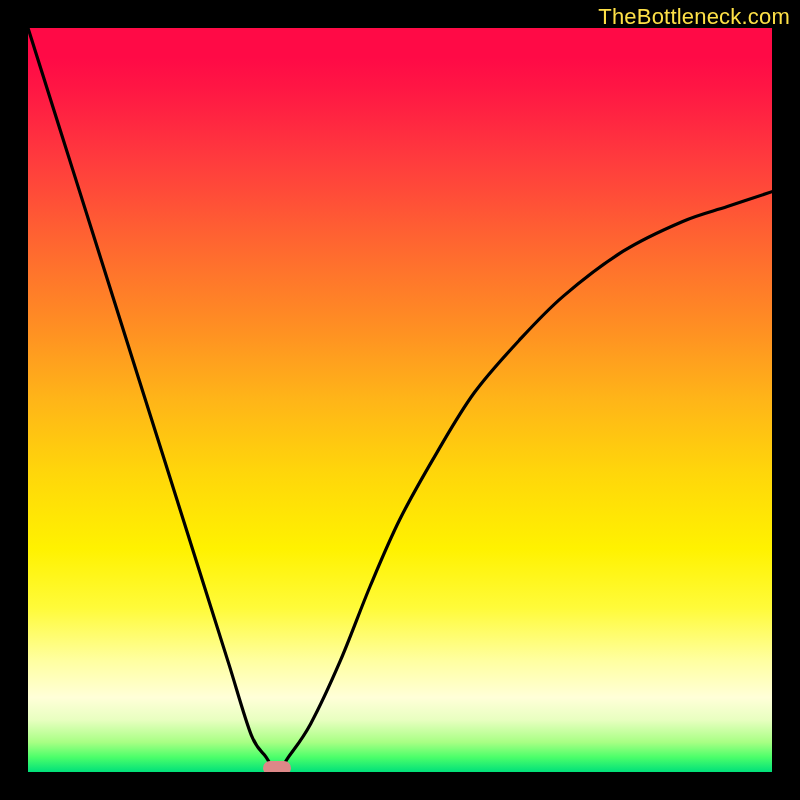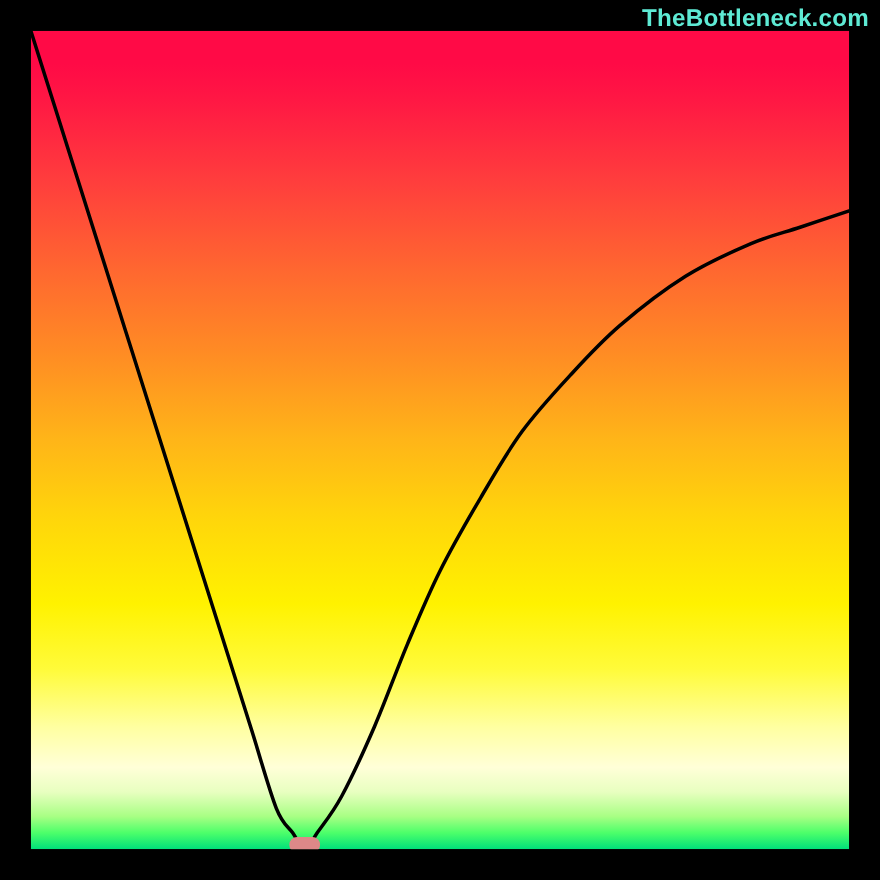--- a/index.html
+++ b/index.html
@@ -14,23 +14,23 @@
   .frame {
     position: relative;
     width: 800px;
     height: 800px;
     background: #000;
   }
   .watermark {
     position: absolute;
     top: 4px;
     right: 10px;
-    color: #5eead4;
+    color: #fde047;
     font-size: 22px;
-    font-weight: 700;
+    font-weight: 400;
     letter-spacing: 0.2px;
     z-index: 10;
   }
   .plot {
     position: absolute;
     left: 28px;
     top: 28px;
     width: 744px;
     height: 744px;
     overflow: hidden;

